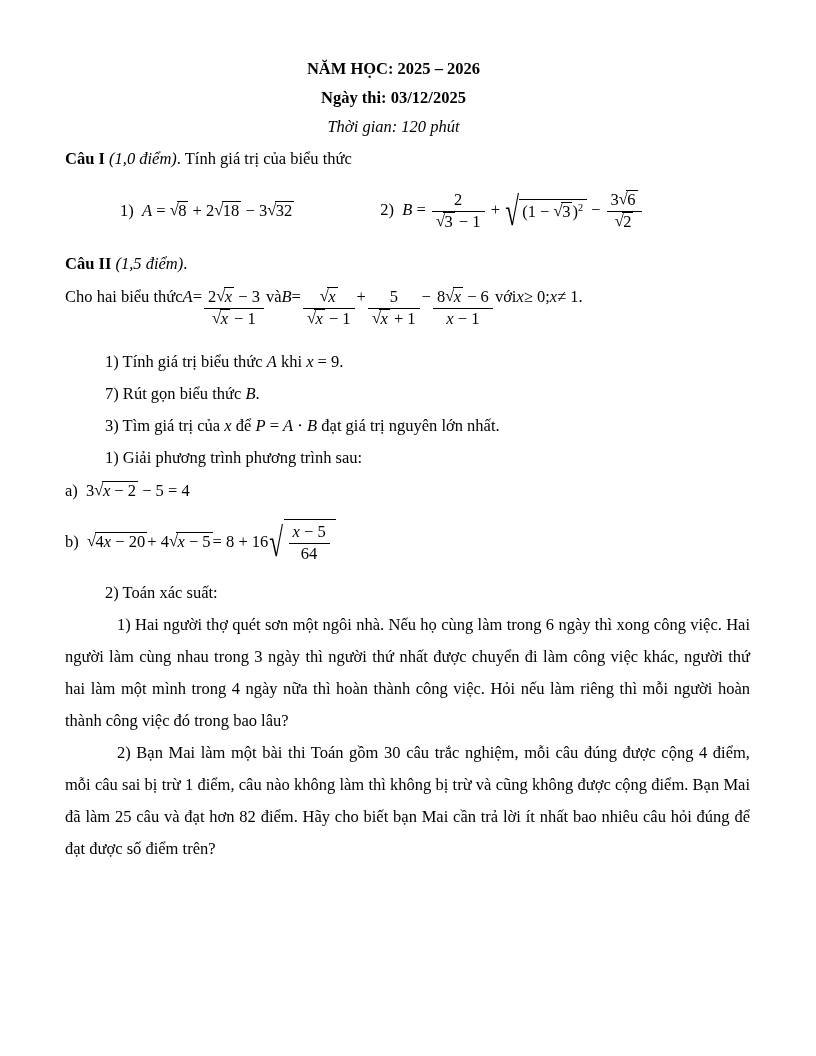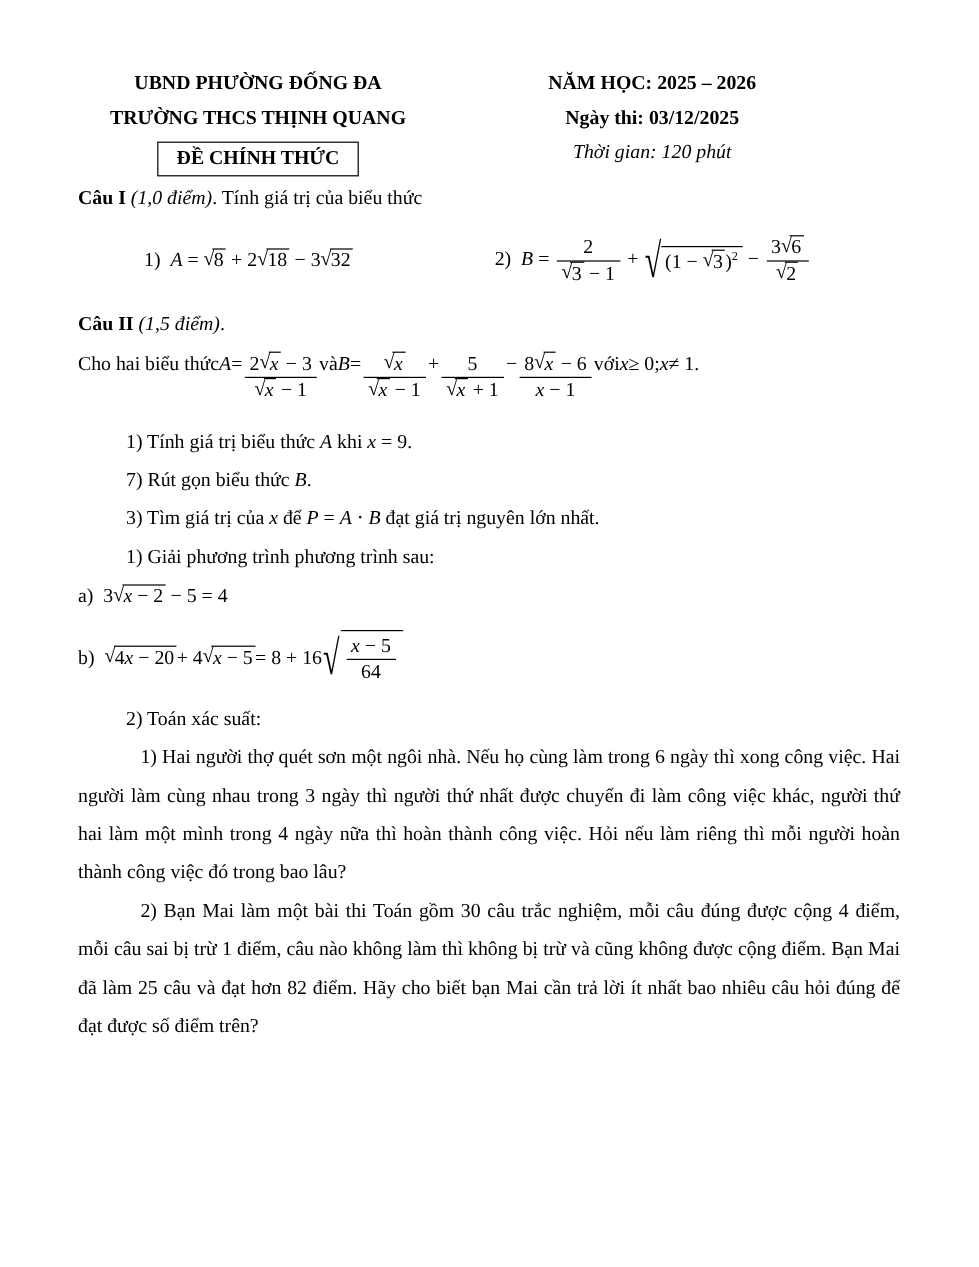--- a/index.html
+++ b/index.html
@@ -29,21 +29,21 @@
   }
 
   
   .qhead { line-height: 32px; margin-top: 2px; }
   .item  { line-height: 32px; margin-left: 40px; }
   .para  { line-height: 32px; text-align: justify; }
   .c4p   { text-indent: 52px; }
 
   
   .fm { white-space: nowrap; }
-  .frow { display: flex; align-items: center; margin: 9px 0 10px; min-height: 54px; gap: 32px; }
+  .frow { display: flex; align-items: center; margin: 9px 0 10px; min-height: 54px; }
   .fcol1 { margin-left: 55px; }
   .fcol2 { margin-left: 86px; }
   .intro { margin: 7px 0 7px; min-height: 52px; display: flex; }
   .eqa { margin: 1px 0; }
   .eqb { margin: 7px 0; min-height: 56px; display: flex; align-items: center; }
 
   
   .sr { white-space: nowrap; display: inline-block; }
   .sr > .rd { display: inline-block; transform: translateY(-1px); margin-right: -1.5px; }
   .sr > .vb {
@@ -71,27 +71,20 @@
   .frac .fn, .frac .fd { display: block; padding: 0 4px; line-height: 1.25; }
   .frac .fd { border-top: 1.35px solid #000; }
   sup { font-size: 0.62em; line-height: 0; }
 </style>
 </head>
 <body>
 
 <div class="page">
 
   <div class="hdr">
-    <div class="hl">
-      <div class="b">UBND PHƯỜNG ĐỐNG ĐA</div>
-      <div class="b">TRƯỜNG THCS THỊNH QUANG</div>
-      <div class="boxwrap">
-        <span class="box b">ĐỀ CHÍNH THỨC</span>
-      </div>
-    </div>
     <div class="hr">
       <div class="b">NĂM HỌC: 2025 – 2026</div>
       <div class="b">Ngày thi: 03/12/2025</div>
       <div class="i">Thời gian: 120 phút</div>
     </div>
   </div>
 
   <p class="qhead"><span class="b">Câu I </span><span class="i">(1,0 điểm)</span><span>. Tính giá trị của biểu thức</span></p>
 
   <div class="frow">

